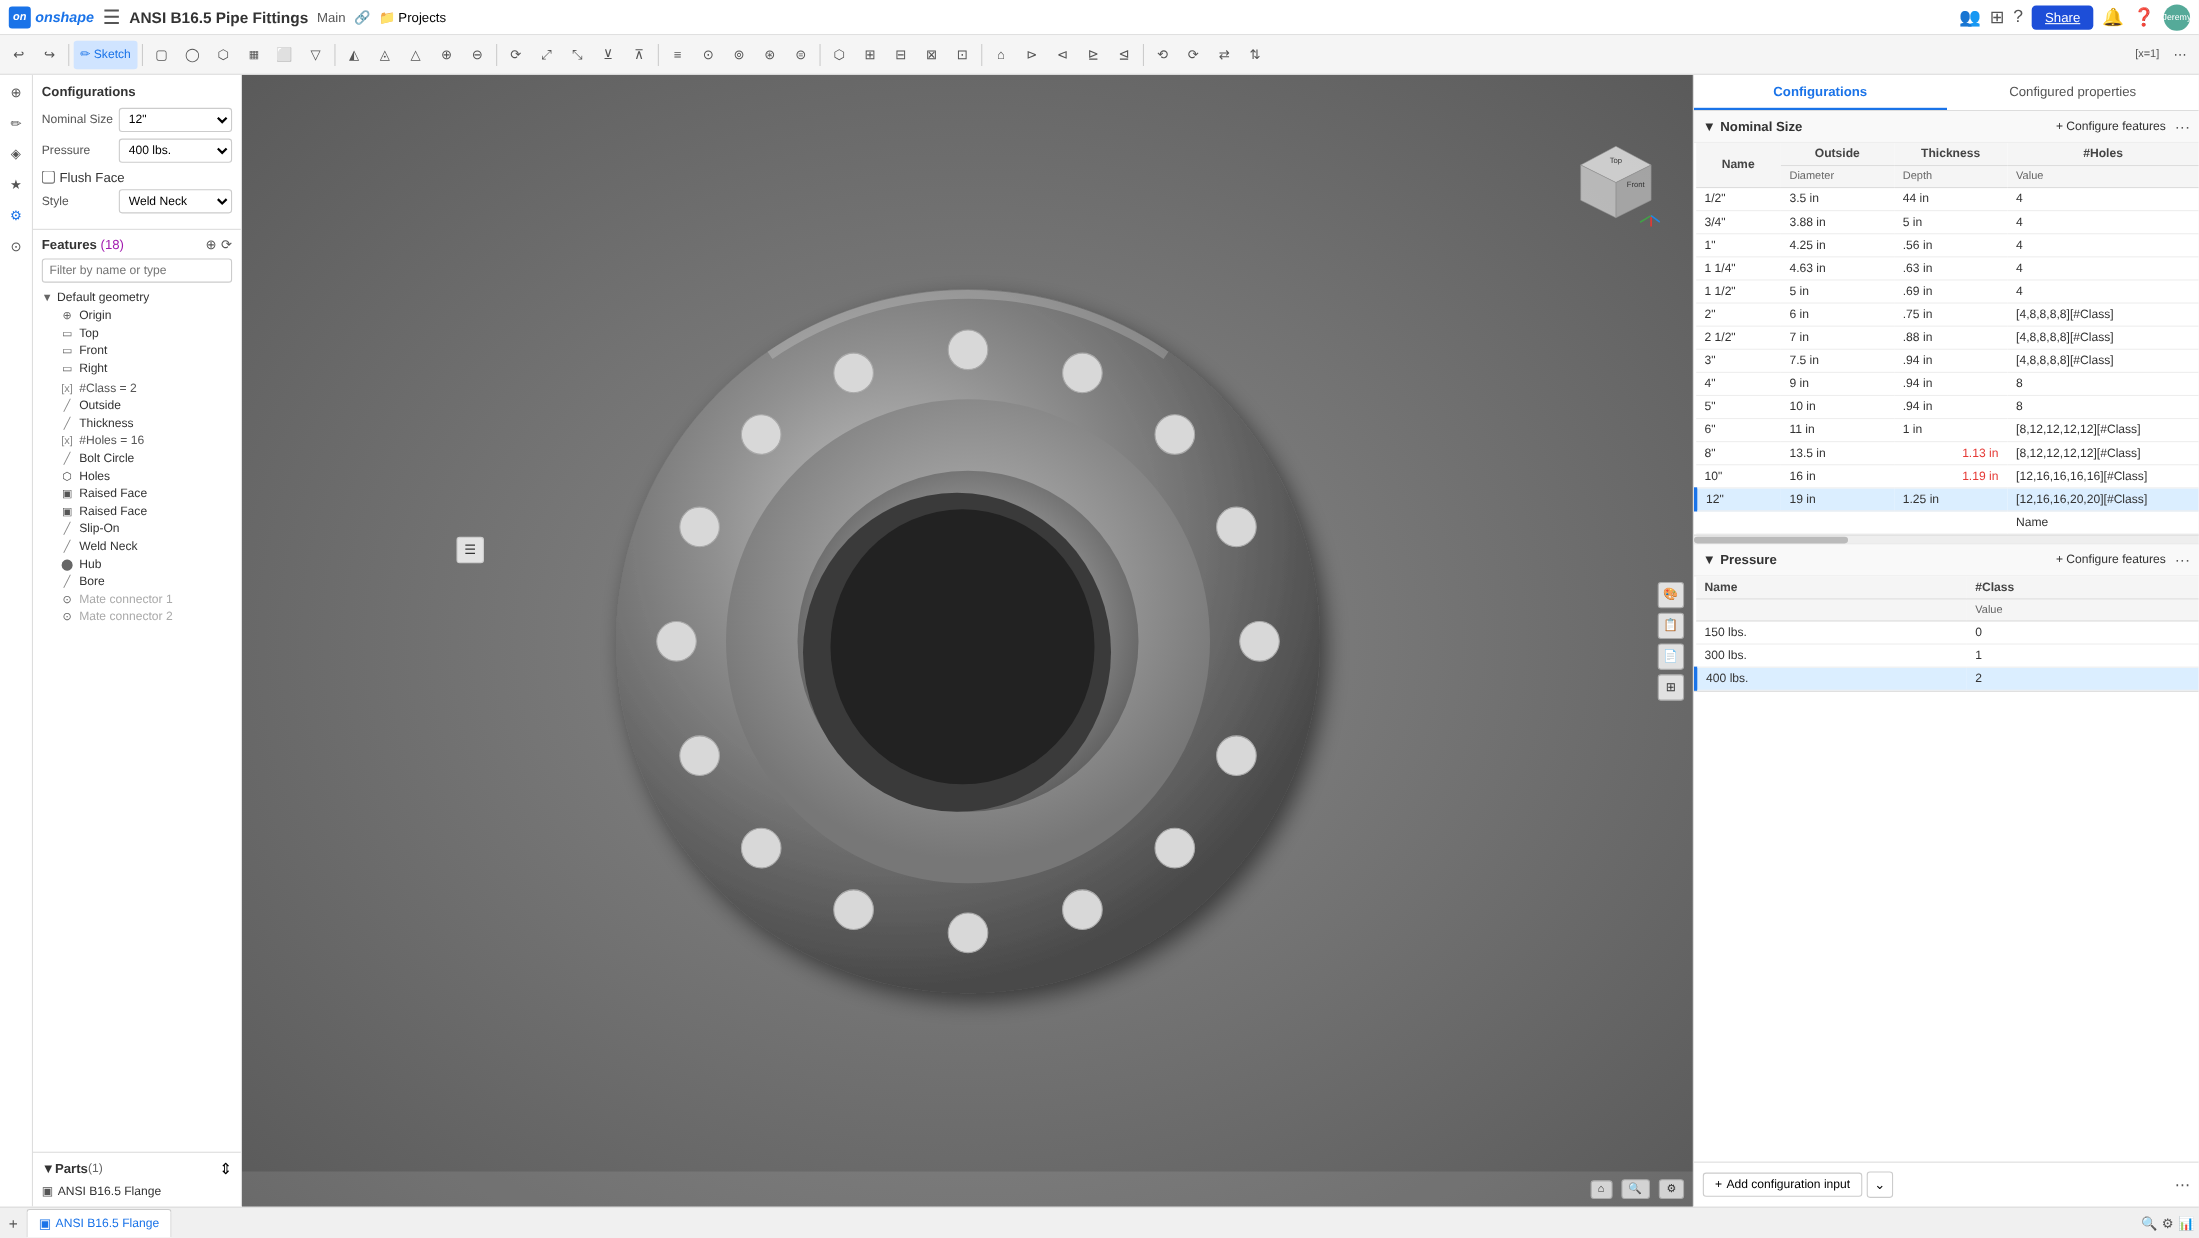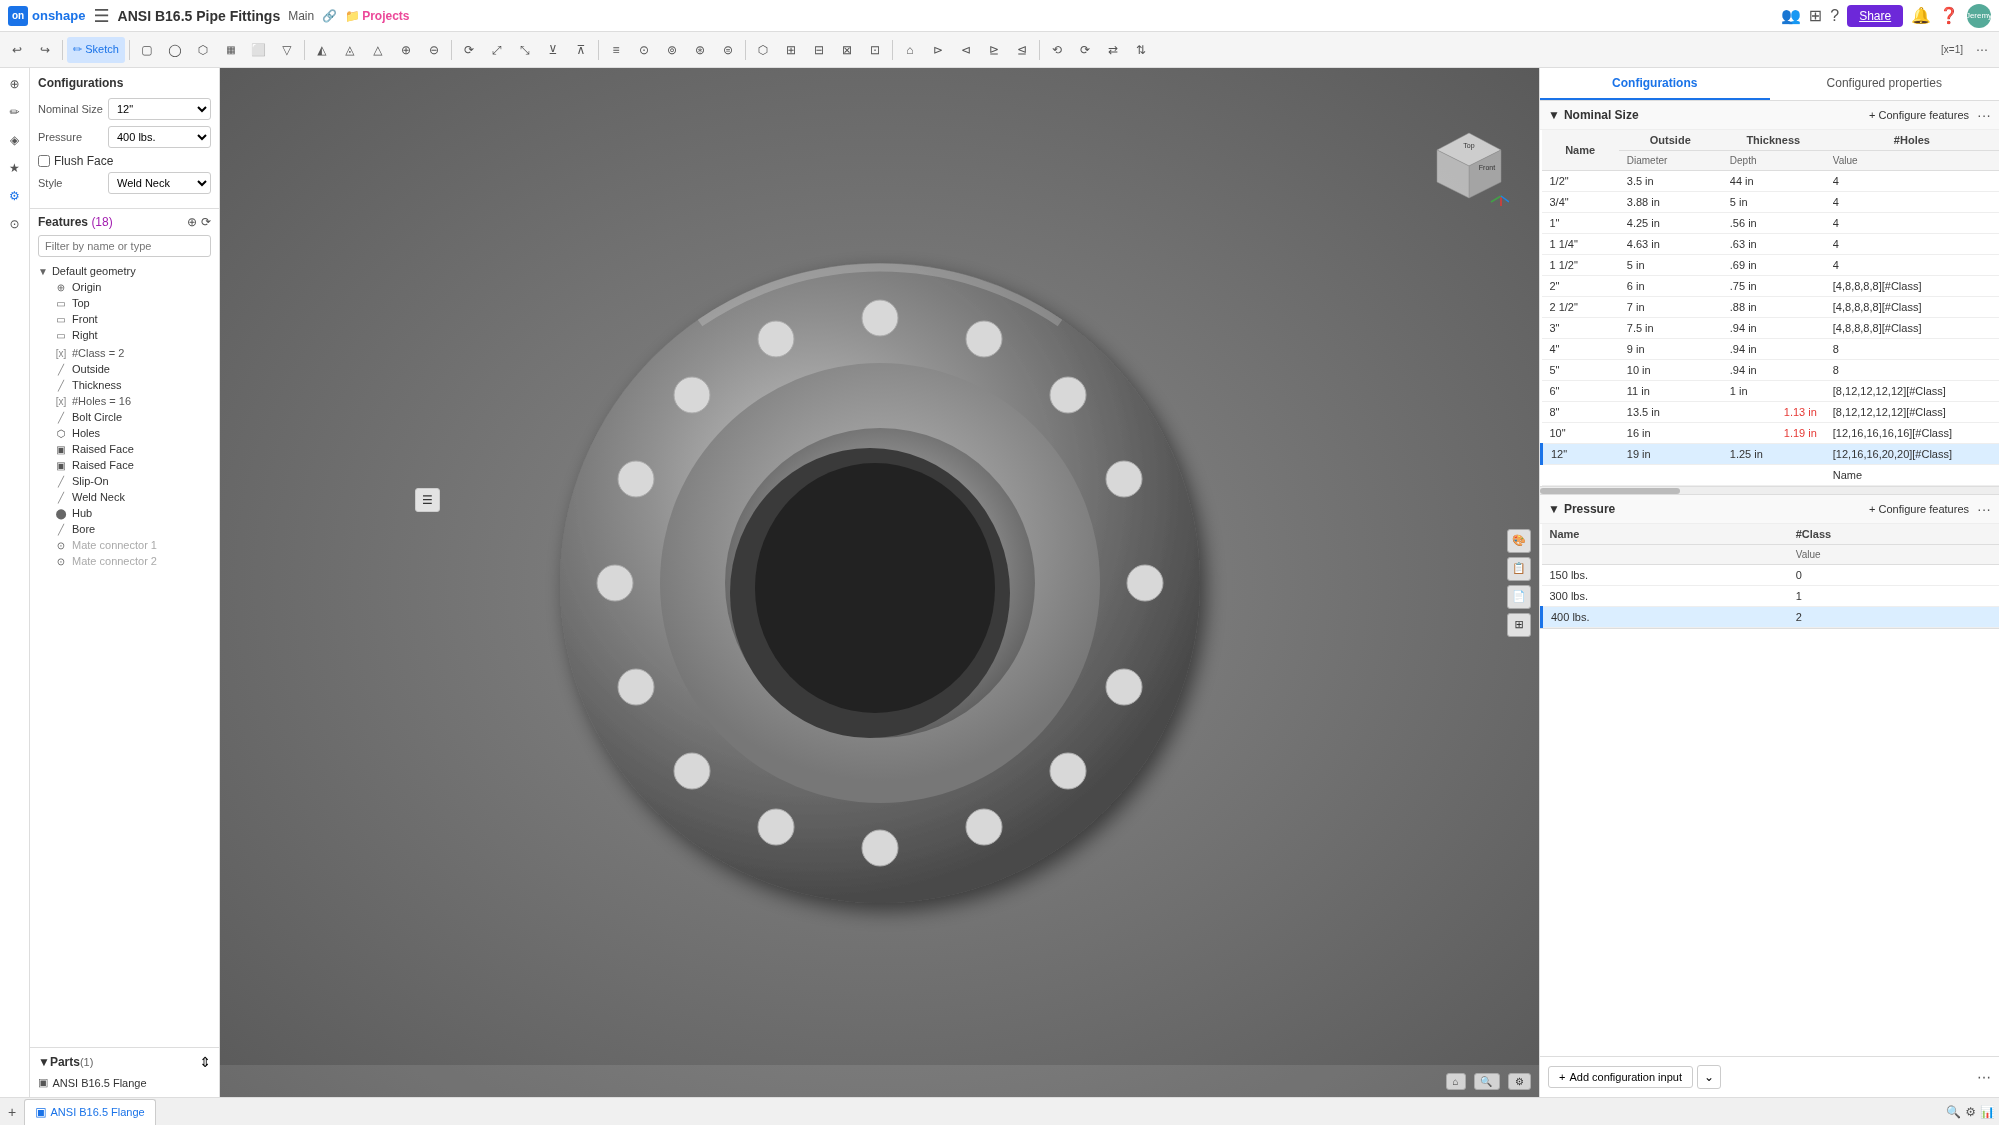--- a/index.html
+++ b/index.html
@@ -1,28 +1,28 @@
 <!DOCTYPE html>
 <html><head>
   <meta charset="utf-8">
   <style>
     * { box-sizing: border-box; margin: 0; padding: 0; }
     body { font-family: Arial, sans-serif; font-size: 12px; background: #f0f0f0; display: flex; flex-direction: column; height: 100vh; overflow: hidden; color: #333; }
 
     
     .top-bar { display: flex; align-items: center; background: #fff; border-bottom: 1px solid #ddd; padding: 0 8px; height: 32px; flex-shrink: 0; }
-    .top-bar-logo { display: flex; align-items: center; gap: 4px; font-weight: bold; font-size: 13px; color: #1a73e8; margin-right: 8px; }
+    .top-bar-logo { display: flex; align-items: center; gap: 4px; font-weight: bold; font-size: 13px; color: #1a73e8; margin-right: 8px; font-style: italic; }
     .top-bar-logo .logo-icon { width: 20px; height: 20px; background: #1a73e8; border-radius: 3px; display: flex; align-items: center; justify-content: center; color: #fff; font-size: 10px; font-weight: bold; }
     .top-bar-menu { font-size: 18px; cursor: pointer; margin-right: 8px; color: #555; }
     .top-bar-title { font-size: 14px; font-weight: bold; color: #333; margin-right: 8px; }
     .top-bar-tab { font-size: 12px; color: #555; margin-right: 8px; cursor: pointer; }
-    .top-bar-link { font-size: 12px; color: #ec4899; cursor: pointer; font-weight: bold; }
+    .top-bar-link { font-size: 12px; color: #000000; cursor: pointer; }
     .top-bar-spacer { flex: 1; }
     .top-bar-actions { display: flex; align-items: center; gap: 8px; }
-    .btn-share { background: #6d28d9; color: #fff; border: none; border-radius: 4px; padding: 4px 12px; cursor: pointer; font-size: 12px; text-decoration: underline; }
+    .btn-share { background: #1d4ed8; color: #fff; border: none; border-radius: 4px; padding: 4px 12px; cursor: pointer; font-size: 12px; text-decoration: underline; }
     .avatar { width: 24px; height: 24px; border-radius: 50%; background: #5a9; display: flex; align-items: center; justify-content: center; color: #fff; font-size: 10px; }
 
     
     .toolbar { display: flex; align-items: center; background: #f5f5f5; border-bottom: 1px solid #ddd; padding: 2px 4px; height: 36px; flex-shrink: 0; gap: 2px; overflow: hidden; }
     .toolbar-btn { width: 26px; height: 26px; display: flex; align-items: center; justify-content: center; border: none; background: transparent; cursor: pointer; border-radius: 3px; font-size: 12px; color: #555; }
     .toolbar-separator { width: 1px; height: 20px; background: #ccc; margin: 0 2px; }
     .toolbar-btn.active { background: #d0e4ff; color: #1a73e8; }
 
     
     .main-layout { display: flex; flex: 1; overflow: hidden; }

